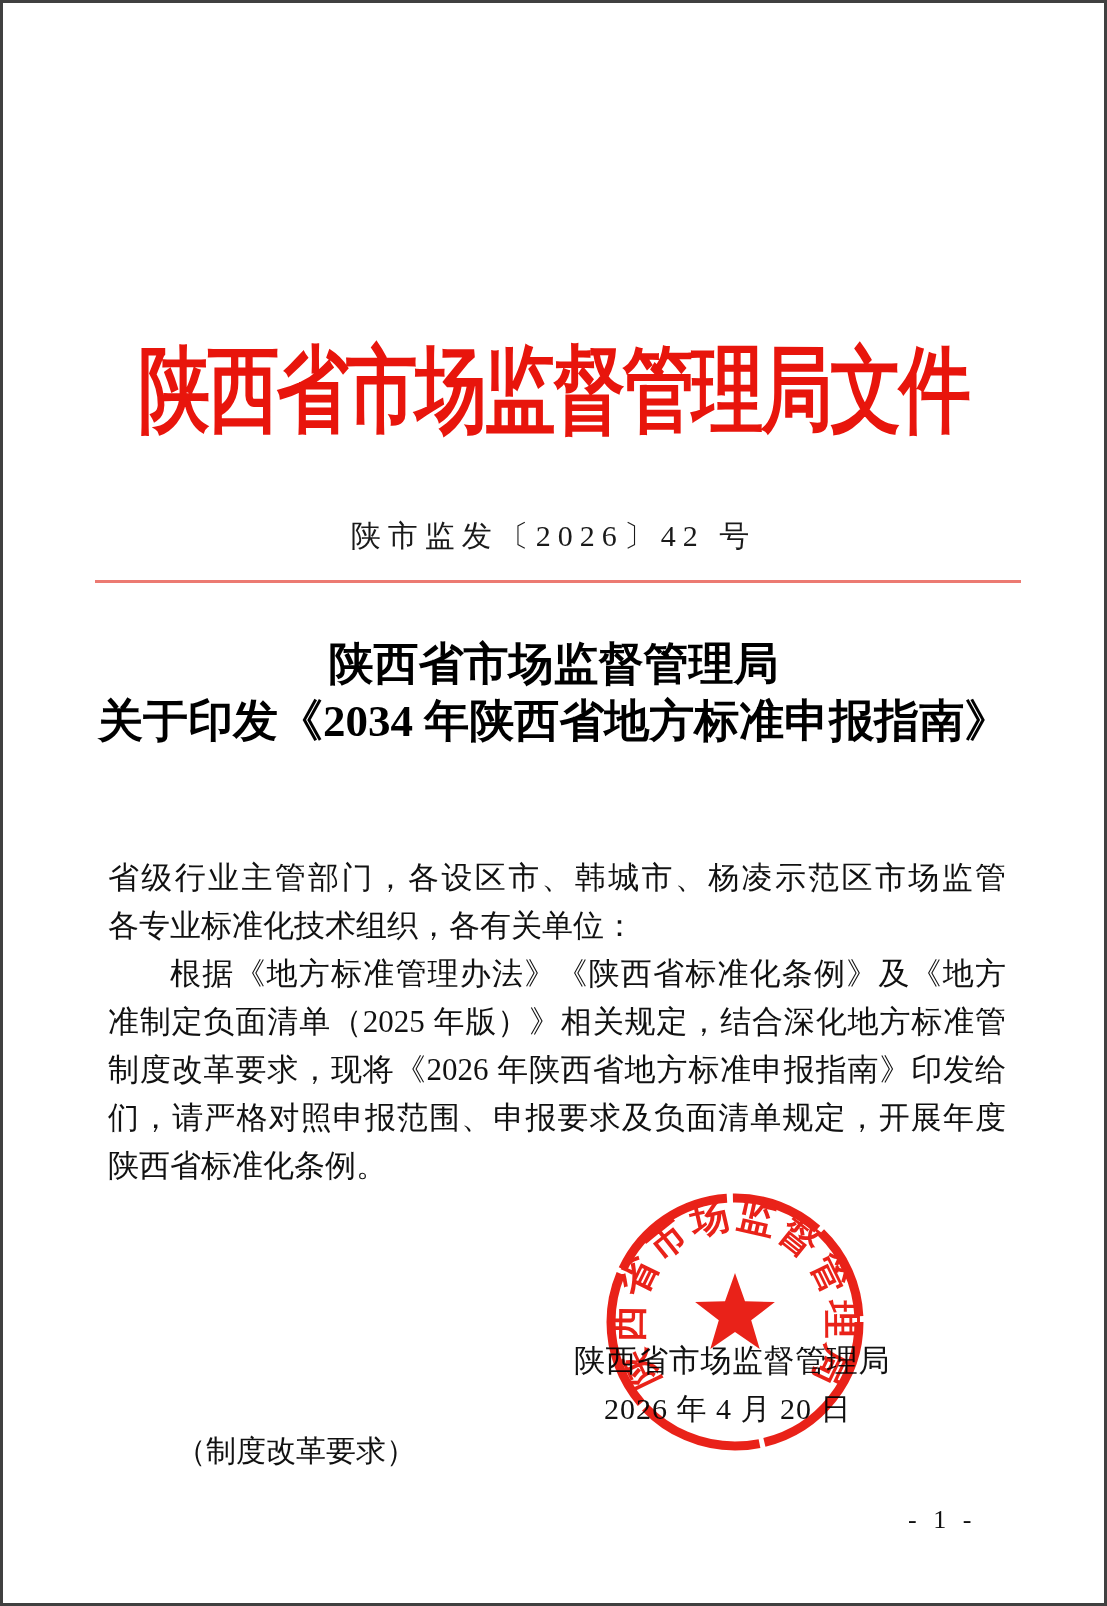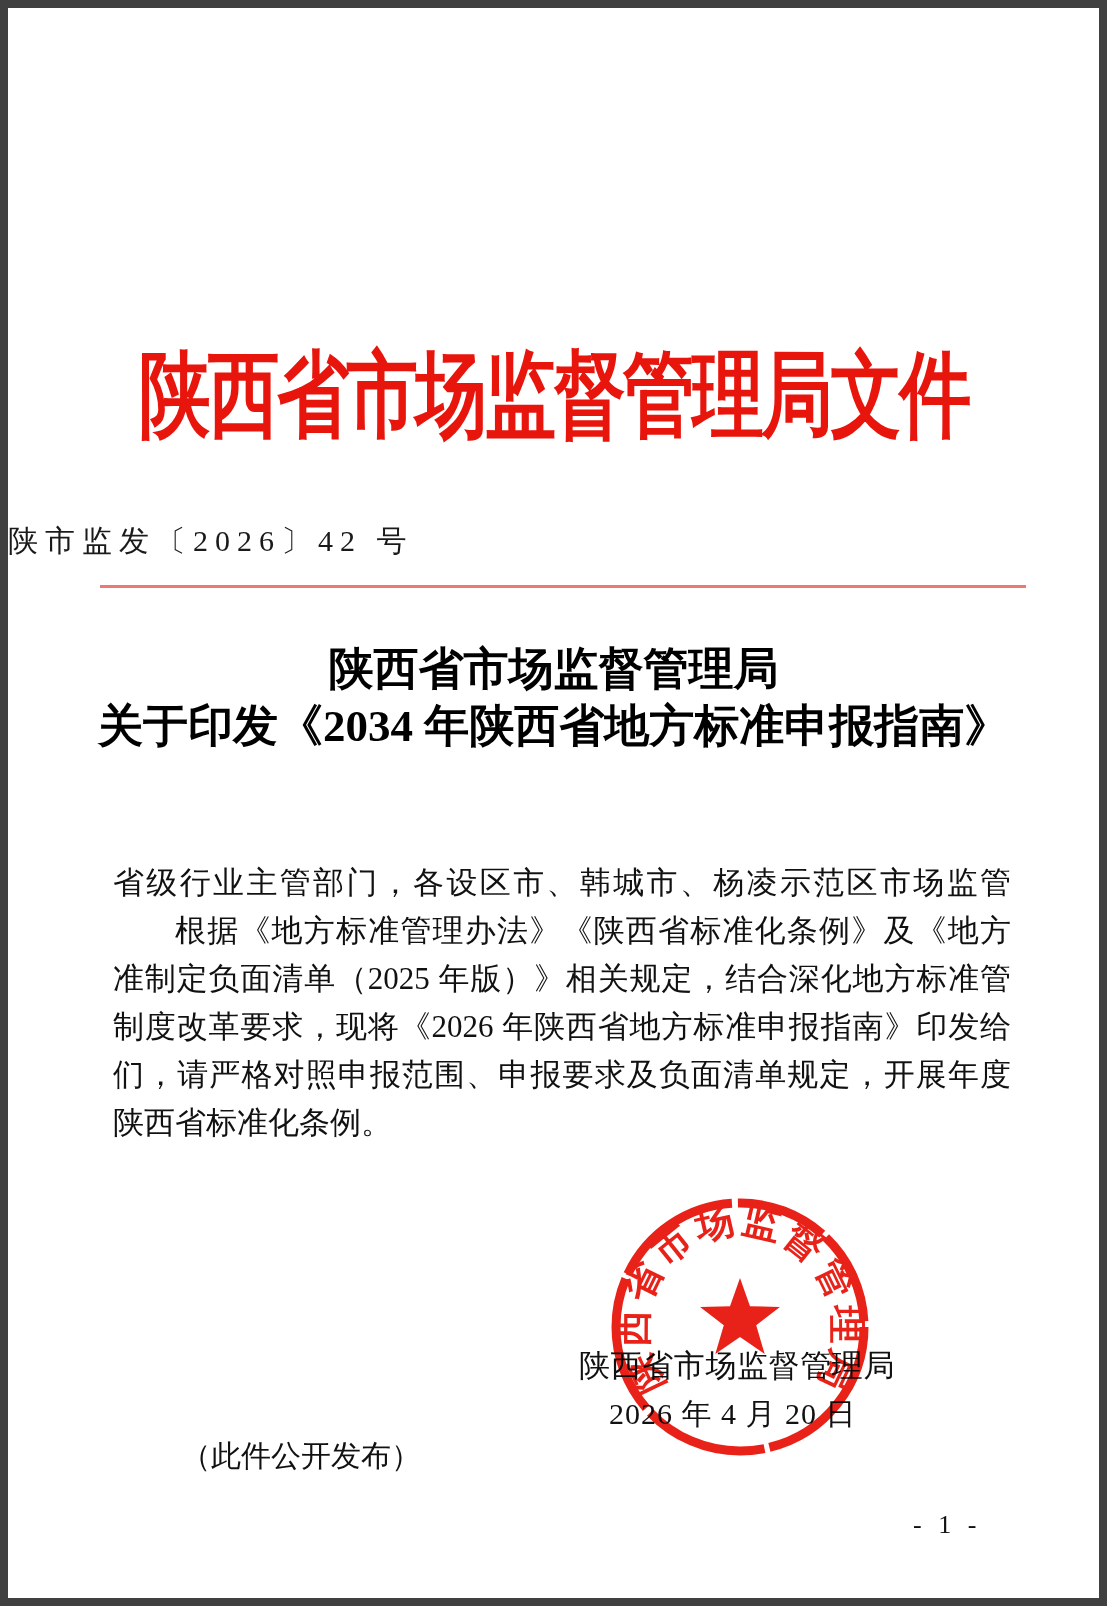--- a/index.html
+++ b/index.html
@@ -1,38 +1,39 @@
 <!DOCTYPE html>
 <html><head>
 <meta charset="utf-8">
 <style>
   html,body{margin:0;padding:0;background:#eceef0;}
   .page{
     position:relative;
     width:1107px;height:1606px;
     background:#ffffff;
-    border:8px solid #404040;
+    border:3px solid #404040;
     box-sizing:border-box;
     overflow:hidden;
     font-family:"Liberation Serif","DejaVu Serif",serif;
   }
   
   .header-title{
     position:absolute;top:327px;left:0;width:100%;
     text-align:center;
     font-size:94px;line-height:120px;
     font-weight:bold;color:#e8150c;
     transform:scaleX(0.76);
     transform-origin:50% 50%;
     letter-spacing:-3px;
     white-space:nowrap;
   }
   
   .doc-number{
     position:absolute;top:514px;left:0;width:100%;
+    text-align:center;
     font-size:30px;line-height:38px;color:#1a1a1a;
     letter-spacing:7px;
     white-space:nowrap;
   }
   
   .red-rule{
     position:absolute;top:577px;left:92px;
     width:926px;height:3px;background:#ec7a72;
   }
   
@@ -98,37 +99,38 @@
 
   <div class="red-rule"></div>
 
   <div class="doc-title">
     <div>陕西省市场监督管理局</div>
     <div>关于印发《2034 年陕西省地方标准申报指南》</div>
   </div>
 
   <div class="body-text">
     <div class="bl full">省级行业主管部门，各设区市、韩城市、杨凌示范区市场监管局，</div>
+    <div class="bl">各专业标准化技术组织，各有关单位：</div>
     <div class="bl full ind">根据《地方标准管理办法》《陕西省标准化条例》及《地方标</div>
     <div class="bl full">准制定负面清单（2025 年版）》相关规定，结合深化地方标准管理</div>
     <div class="bl full">制度改革要求，现将《2026 年陕西省地方标准申报指南》印发给你</div>
     <div class="bl full">们，请严格对照申报范围、申报要求及负面清单规定，开展年度地</div>
     <div class="bl">陕西省标准化条例。</div>
   </div>
 
   <div class="sig-org">陕西省市场监督管理局</div>
 
   <div class="sig-date">2026 年 4 月 20 日</div>
 
   <svg class="seal" viewBox="0 0 360 310" xmlns="http://www.w3.org/2000/svg">
     <circle cx="177" cy="154" r="124" fill="none" stroke="#e8160c" stroke-width="9" stroke-dasharray="165 5 125 6 138 5 132 6 92 5 94 6"></circle>
     <polygon fill="#e8160c" points="177,105 187,133.2 216.9,134 193.2,152.3 201.7,181 177,164 152.3,181 160.8,152.3 137.1,134 167,133.2"></polygon>
     <path id="sealArc" d="M 100 207.9 A 94 94 0 1 1 254 207.9" fill="none"></path>
     <text>
       <textPath href="#sealArc" startOffset="50%" text-anchor="middle">陕西省市场监督管理局</textPath>
     </text>
   </svg>
 
-  <div class="publish-note">（此件公开发布）</div>
+  <div class="publish-note">（制度改革要求）</div>
 
   <div class="page-number">- 1 -</div>
 
 </div>
 
 </body></html>

